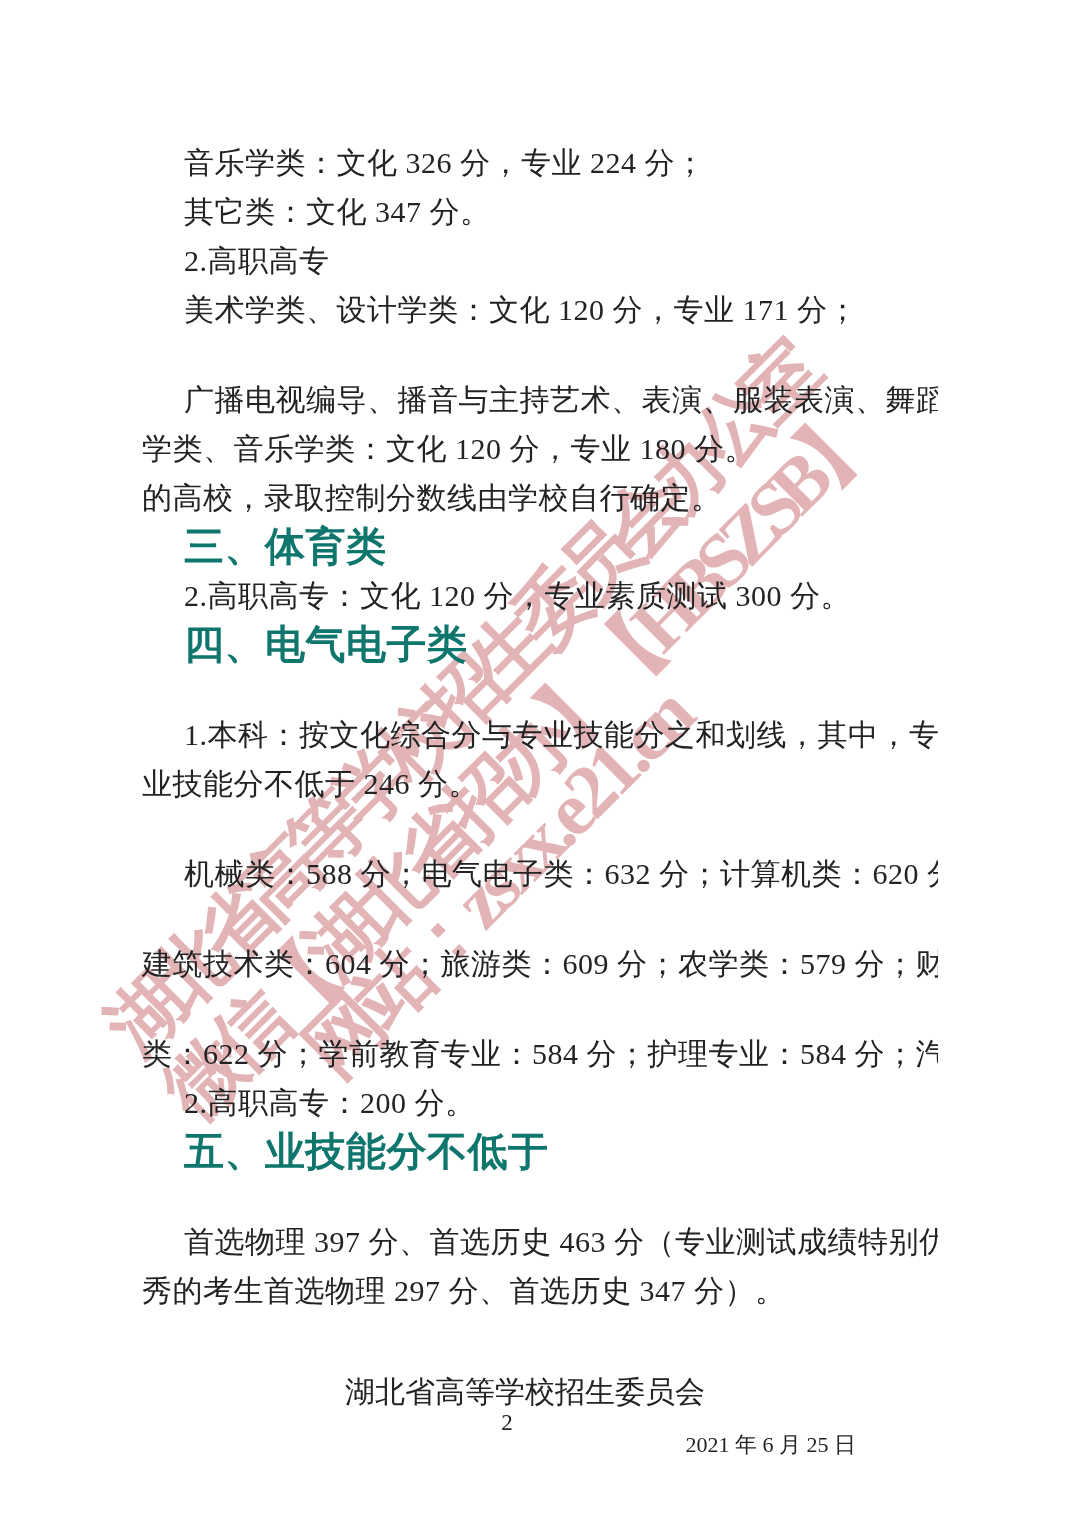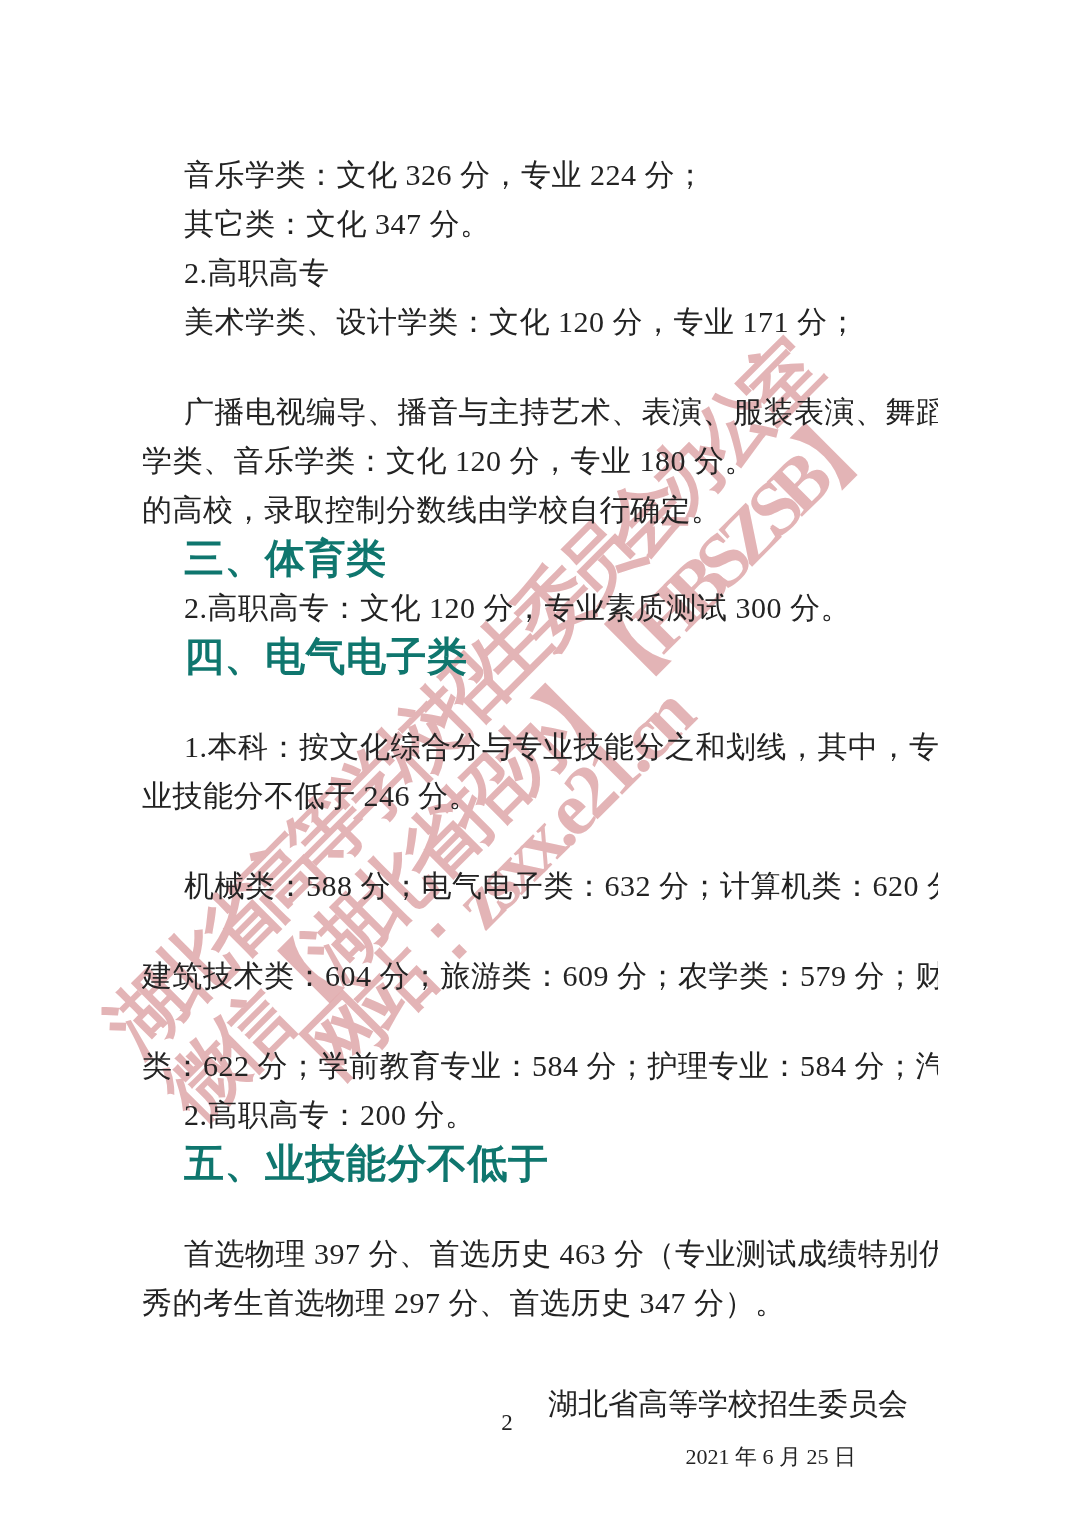--- a/index.html
+++ b/index.html
@@ -25,42 +25,42 @@
     line-height:80px;
     letter-spacing:-12px;
     transform-origin:0 50%;
     transform:rotate(-45deg);
   }
   .wm-1 { left:120px; top:1000px; }
   .wm-2 { left:178px; top:1064px; letter-spacing:-10px; }
   .wm-3 { left:318px; top:1022px; letter-spacing:-6px; }
   
   .doc-body {
-    position:absolute; left:142px; top:150px; width:796px; z-index:1;
+    position:absolute; left:142px; top:138px; width:796px; z-index:1;
   }
   .ln {
     font-size:30px;
     line-height:49px;
     height:49px;
     white-space:nowrap;
     overflow:hidden;
     letter-spacing:0.5px;
   }
   .ln.ind  { padding-left:42px; }
   .ln.just { text-align:justify; text-align-last:justify;margin-top:41px; }
   .ln.head {
     font-family:"Liberation Sans","DejaVu Sans",sans-serif;
     font-weight:700;
     font-size:40px;
     color:#0f766e;
   }
   .signature {
     font-size:30px; line-height:49px; height:49px;
     margin-top:52px;
-    text-align:right; padding-right:30px;
+    text-align:center; padding-right:30px;
     white-space:nowrap;
   }
   .doc-date {
     font-size:22px; line-height:49px; height:49px;
     margin-top:4px;
     text-align:right; padding-right:82px;
     white-space:nowrap;
   }
   .page-number {
     position:absolute; left:142px; top:1408px; width:796px; z-index:1;

